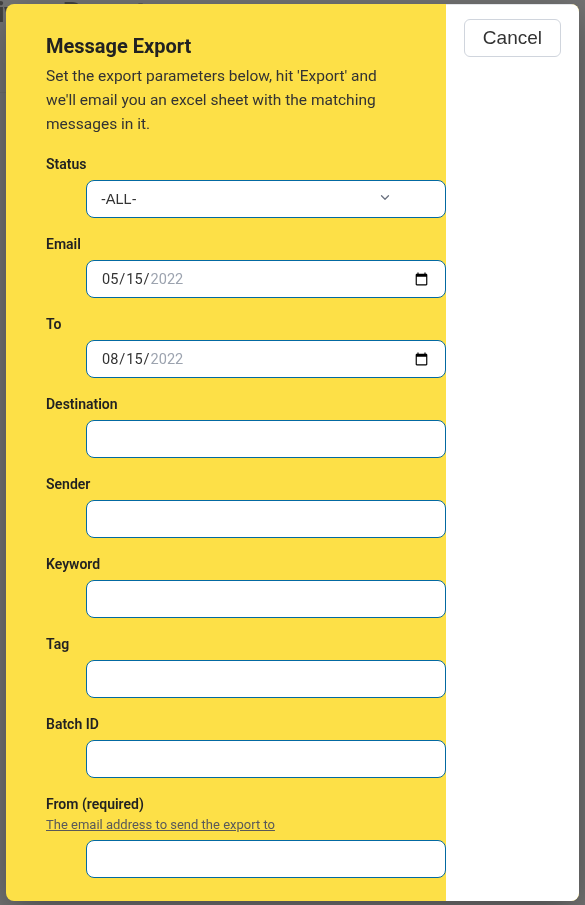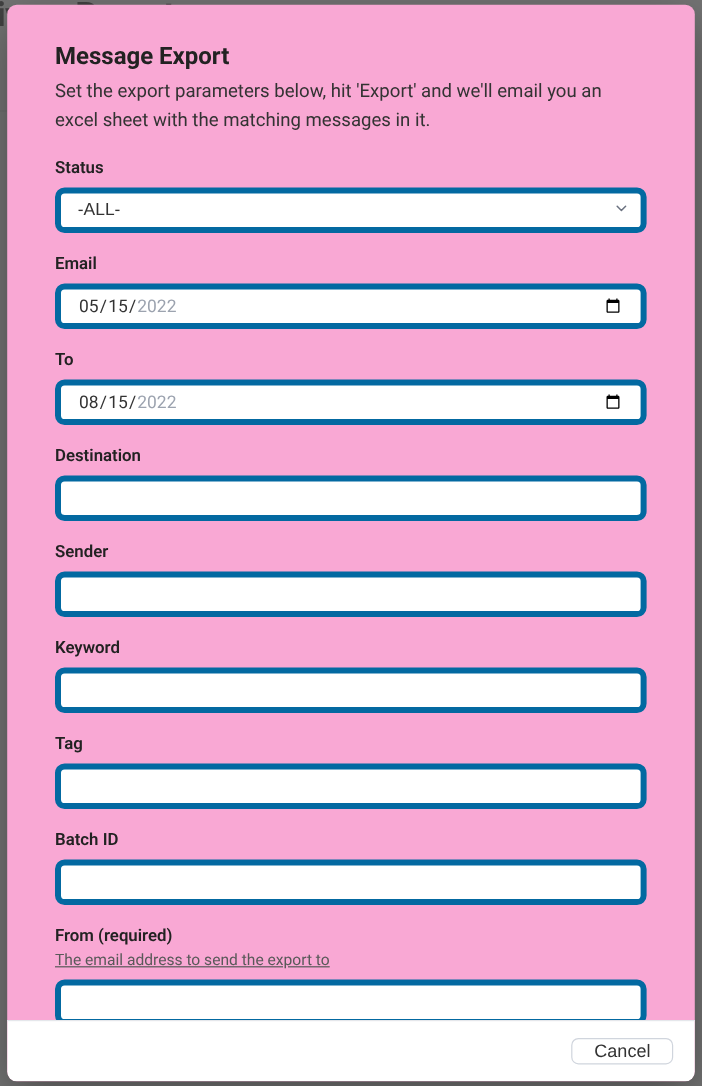--- a/index.html
+++ b/index.html
@@ -35,25 +35,25 @@
     top: 897px; left: 98px; width: 54px; height: 3px;
     background: #bdbdbd;
   }
   .overlay {
     position: absolute; inset: 0;
     background: rgba(0,0,0,0.50);
   }
   .modal {
     position: absolute;
     top: 4px; left: 6px; right: 6px; bottom: 4px;
-    background: #f9a8d4;
+    background: #fde047;
     border-radius: 8px;
     box-shadow: 0 12px 40px rgba(0,0,0,0.35);
     display: flex;
-    flex-direction: column;
+    flex-direction: row;
     overflow: hidden;
   }
   .modal-body {
     flex: 1 1 auto;
     padding: 30px 40px 20px 40px;
     overflow: auto;
   }
   h2.title {
     margin: 0 0 6px 0;
     font-size: 20px;
@@ -83,27 +83,28 @@
     margin-top: -3px;
     margin-bottom: 8px;
     text-decoration: underline;
   }
   .select-wrap {
     position: relative;
   }
   select.int, .int-text, .int-date {
     width: 100%;
     height: 38px;
-    border: 5px solid #0369a1;
+    border: 1px solid #0369a1;
     border-radius: 8px;
     background: #fff;
     font-size: 14.5px;
     color: #333;
     padding: 0 14px;
     outline: none;
+    margin-left: 40px;
   }
   select.int {
     appearance: none;
     -webkit-appearance: none;
     padding-right: 38px;
   }
   .int-date {
     font-family: inherit;
   }
   input[type="date"].int-date::-webkit-datetime-edit-year-field {
@@ -118,24 +119,24 @@
   .modal-footer {
     flex: 0 0 auto;
     border-top: 1px solid #e5e7eb;
     padding: 14px 18px;
     display: flex;
     justify-content: flex-end;
     gap: 10px;
     background: #fff;
   }
   .btn {
-    height: 22px;
+    height: 38px;
     padding: 0 18px;
     border-radius: 6px;
-    font-size: 15px;
+    font-size: 19px;
     font-weight: 500;
     cursor: pointer;
   }
   .btn-secondary {
     background: #fff;
     border: 1px solid #d0d5dd;
     color: #333;
   }
   .btn-primary {
     background: #a53f22;

